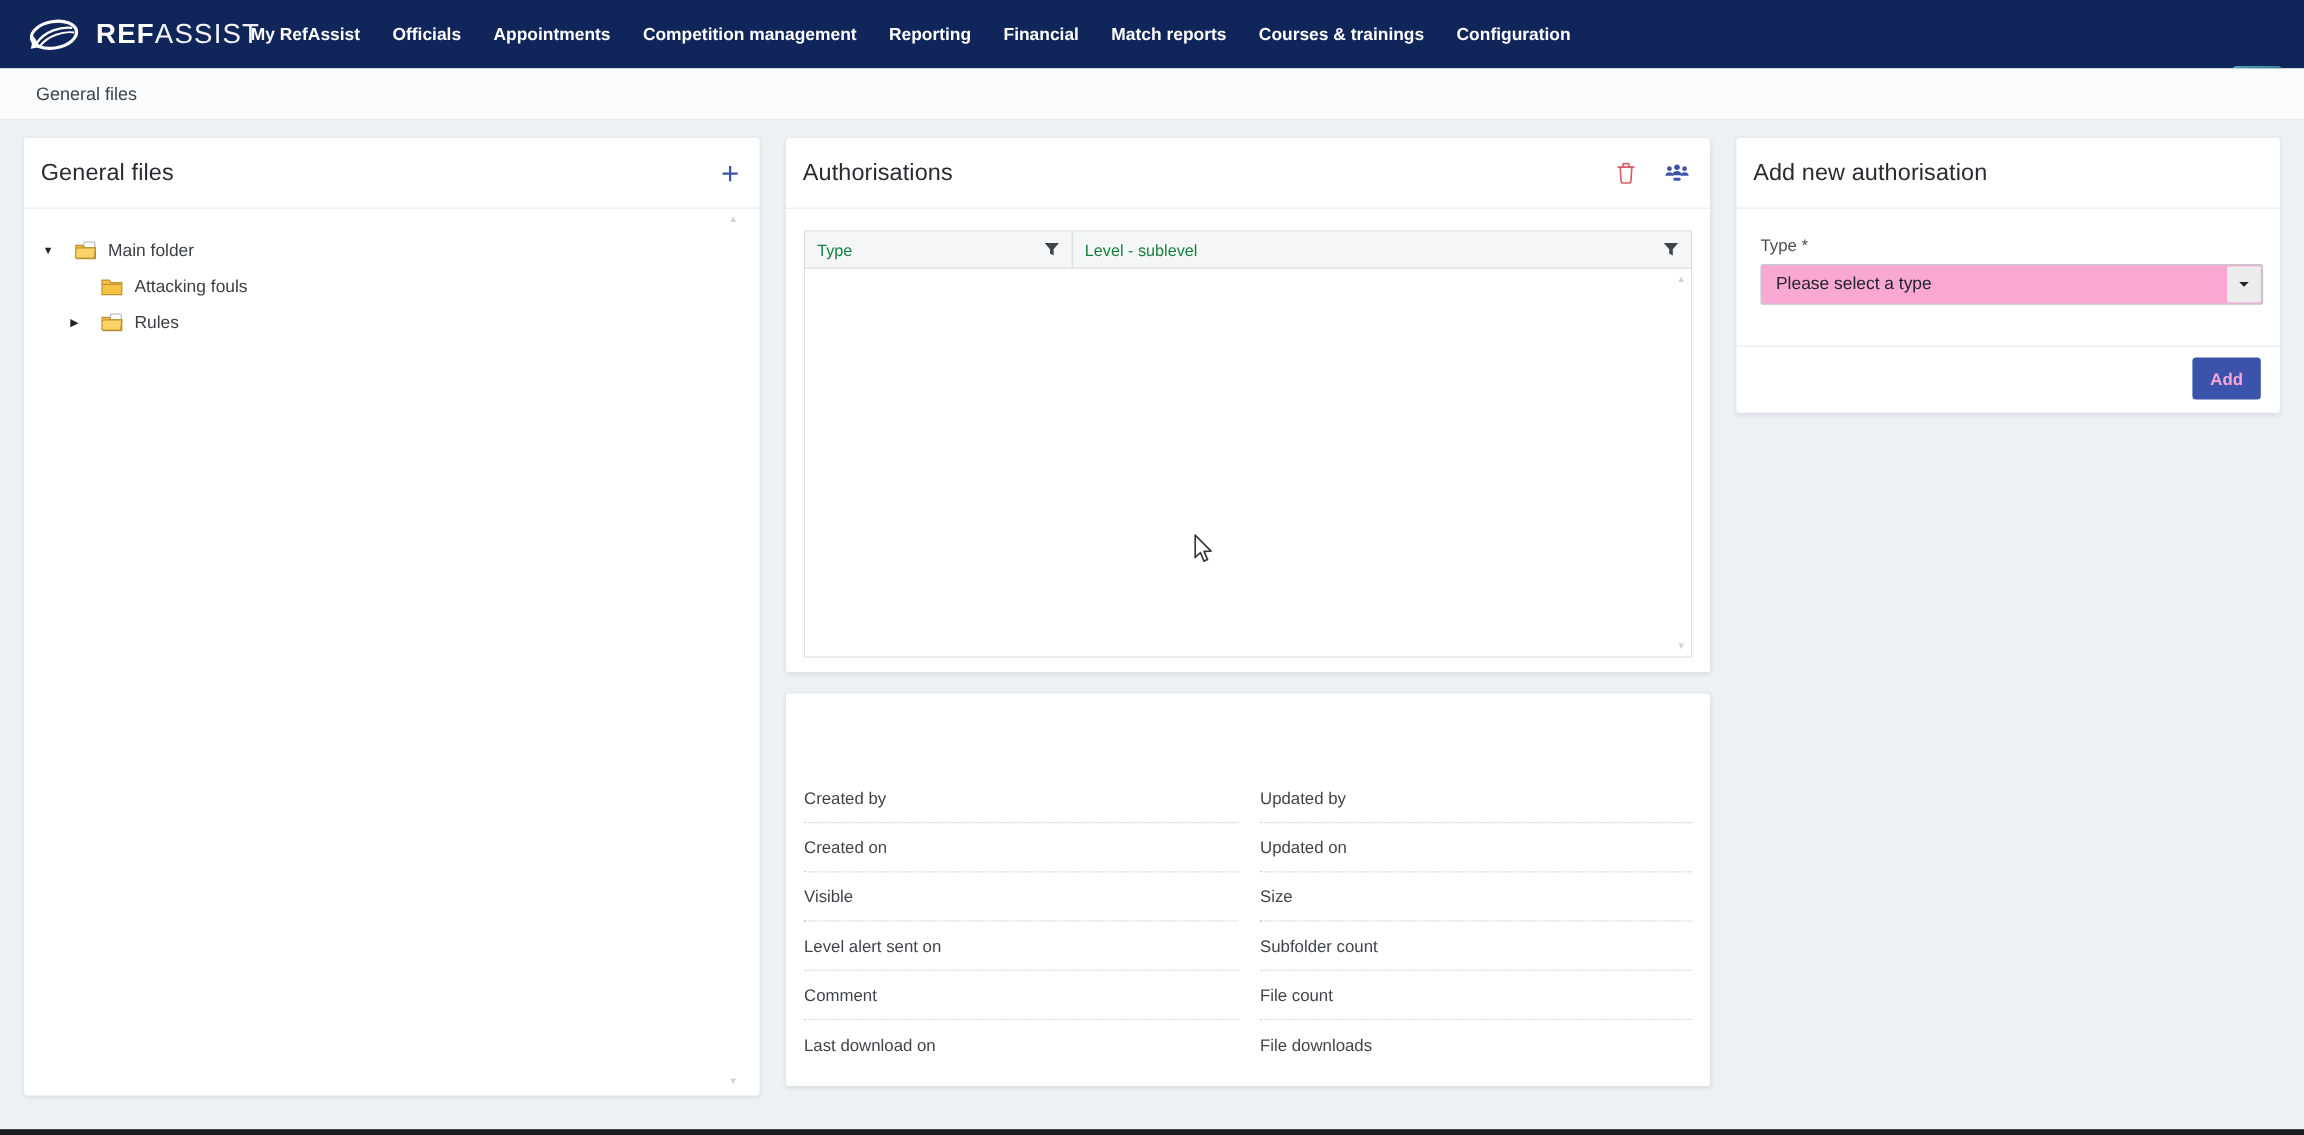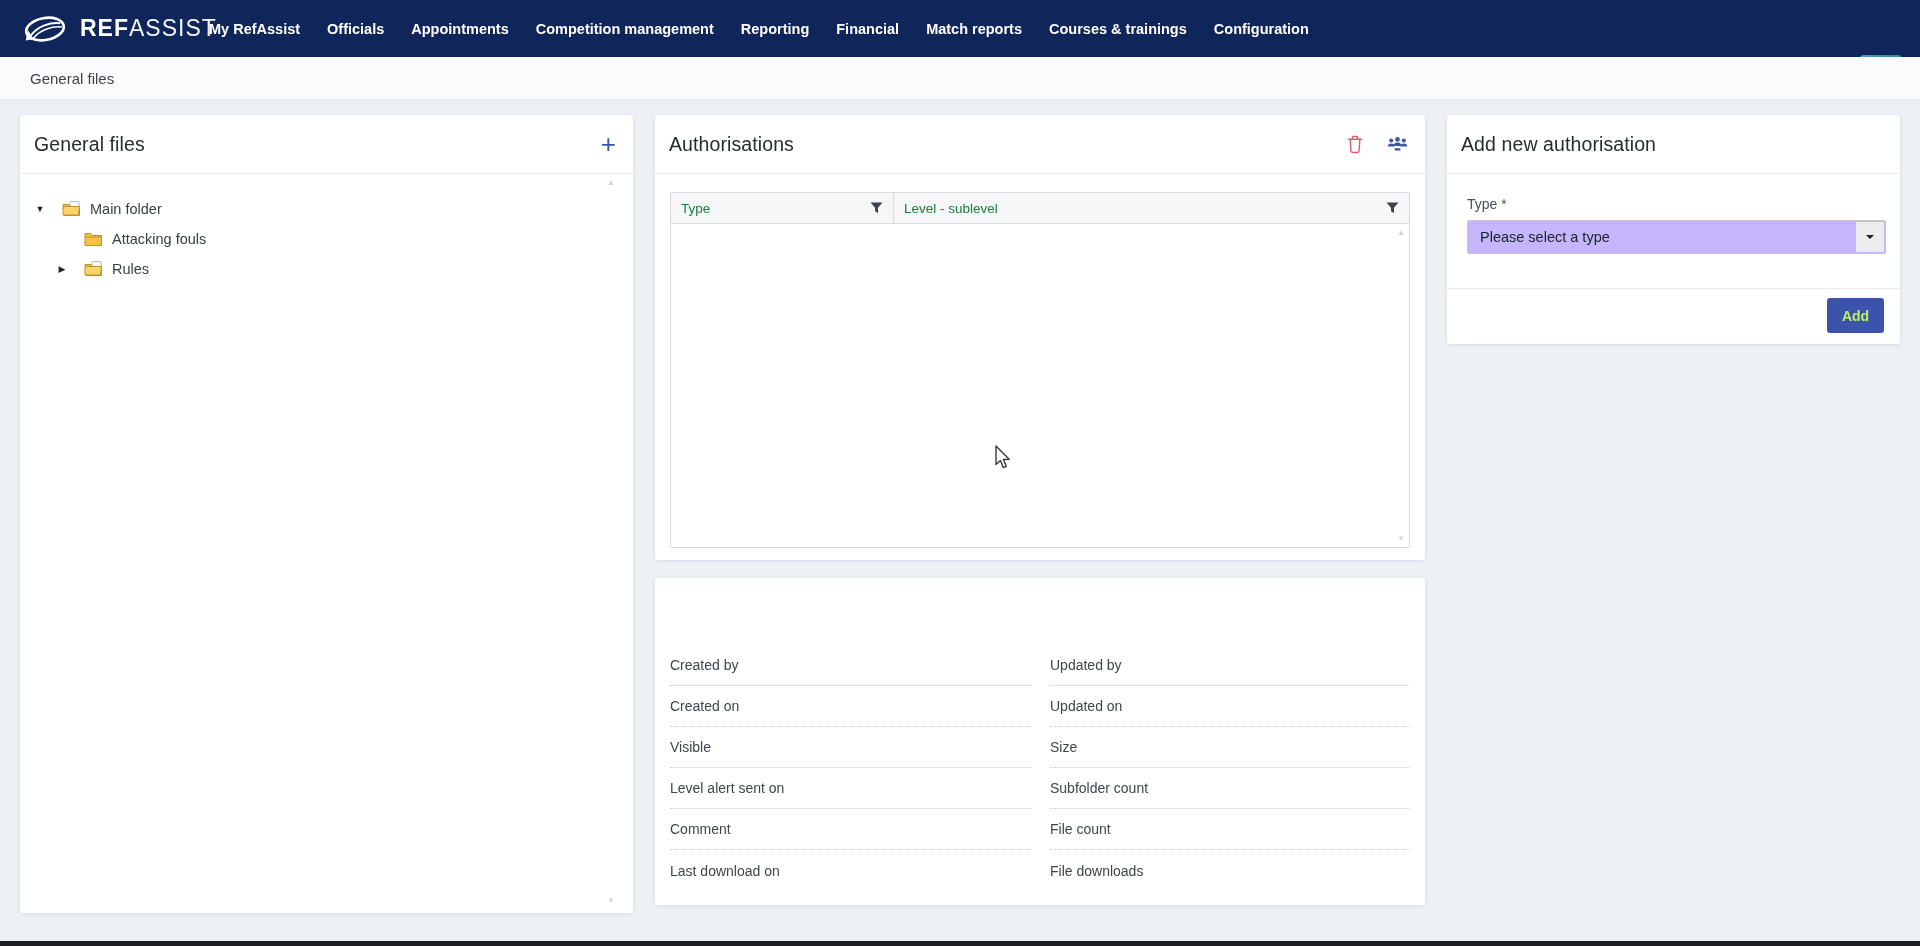--- a/index.html
+++ b/index.html
@@ -72,33 +72,33 @@
   .info-rows { position:absolute; left:15px; right:15px; top:67px; }
   .info-row { height:41px; display:flex; }
   .info-cell { display:flex; align-items:center; font-size:14px; color:#40454b; border-bottom:1px dotted #ccd0d4; }
   .info-cell.l { width:362px; flex:none; margin-right:18px; }
   .info-cell.r { flex:1; }
   .info-row:last-child .info-cell { border-bottom:none; }
   
   .form-label { position:absolute; left:20px; top:81px; font-size:14px; color:#4a4f55; }
   .select-box {
     position:absolute; left:20px; top:105px; width:419px; height:34px;
-    border:1px solid #c6cace; border-radius:2px; background:#c4b5fd;
+    border:1px solid #c6cace; border-radius:2px; background:#f9a8d4;
     display:flex; align-items:center; cursor:pointer;
   }
   .select-value { font-size:14.5px; color:#212529; padding-left:12px; }
   .select-arrow {
     position:absolute; top:1px; right:1px; bottom:1px; width:28px;
     background:#ececec; display:flex; align-items:center; justify-content:center;
   }
   .select-arrow::after { content:""; border:4.5px solid transparent; border-top-color:#1d2125; margin-top:4px; }
   .form-divider { position:absolute; left:0; right:0; top:173px; border-top:1px solid var(--divider,#e8ebee); }
   .btn-primary {
     position:absolute; right:16px; top:183px; width:57px; height:35px;
-    background:var(--indigo,#3c53ac); color:#bef264; border:none; border-radius:3px;
+    background:var(--indigo,#3c53ac); color:#f9a8d4; border:none; border-radius:3px;
     font-size:14px; font-weight:700; font-family:inherit; cursor:pointer;
   }
   
   .bottom-strip { position:absolute; left:0; bottom:0; width:1920px; height:5px; background:#1c1e21; }
   .cursor { position:absolute; left:995px; top:445px; z-index:50; pointer-events:none; }
 </style>
 </head>
 <body>
 
 <header class="navbar">

